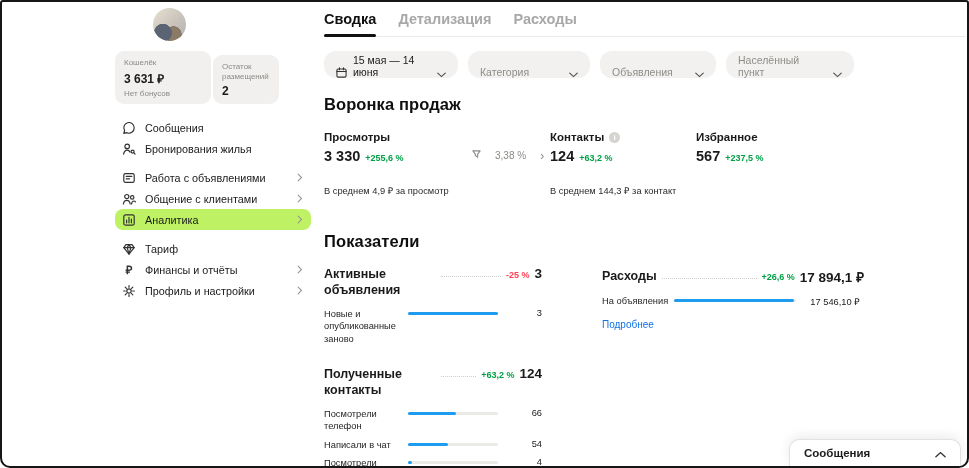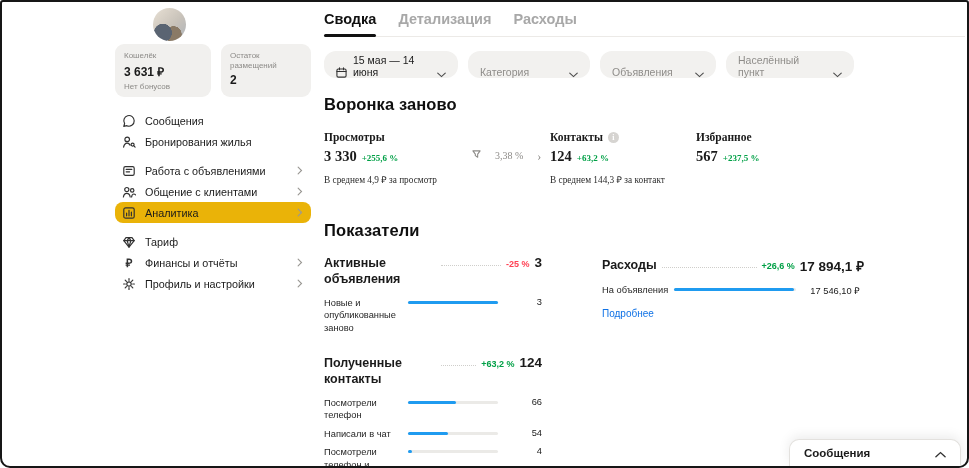--- a/index.html
+++ b/index.html
@@ -13,33 +13,33 @@
   .profile { display:flex; gap:10px; align-items:center; margin-left:38px; cursor:pointer; }
   .avatar { width:33px; height:33px; border-radius:50%; flex:none;
             background:
               radial-gradient(circle at 30% 75%, #5a6472 0 26%, transparent 27%),
               radial-gradient(circle at 62% 80%, #8a7a66 0 24%, transparent 25%),
               linear-gradient(135deg,#e8e0d4,#c9c3ba 55%,#aeb3ba); }
   .pname { font-size:11.5px; font-weight:bold; }
   .prating { font-size:10px; margin-top:2px; display:flex; align-items:center; gap:3px; }
   .prating b { font-weight:bold; }
   .star::before { content:"★"; color:#ffaf0f; font-size:10px; }
-  .cards { display:flex; gap:10px; margin-top:3px; }
+  .cards { display:flex; gap:2px; margin-top:10px;align-items:flex-end; }
   .scard { background:#f1f0ee; border-radius:9px; padding:7px 9px 6px; cursor:pointer; }
   .scard-1 { width:96px; }
-  .scard-2 { width:90px; }
+  .scard-2 { width:66px; }
   .scard-title { font-size:8px; color:#8c8a87; line-height:1.25; }
   .scard-value { font-size:12px; font-weight:bold; margin-top:2px; }
   .scard-sub { font-size:8px; color:#8c8a87; margin-top:2px; }
 
   nav { margin-top:13px; }
   .mgroup { margin-bottom:8px; }
   .mitem { display:flex; align-items:center; gap:9px; height:21px; padding:0 8px 0 7px;
            border-radius:8px; font-size:10.8px; cursor:pointer; }
-  .mitem.selected { background:#eab308; }
+  .mitem.selected { background:#bef264; }
   .micon { width:14px; height:14px; flex:none; display:flex; }
   .micon svg { width:14px; height:14px; }
   .micon svg path, .micon svg rect, .micon svg circle
         { stroke:#333; fill:none; stroke-width:1.2; stroke-linecap:round; stroke-linejoin:round; }
   .micon svg text { fill:#333; stroke:none; font-weight:bold; font-family:inherit; }
   .marrow { margin-left:auto; display:flex; }
   .marrow svg { width:6px; height:9px; }
   .marrow svg path { stroke:#9a9894; fill:none; stroke-width:1.5; stroke-linecap:round; }
 
   
@@ -60,27 +60,27 @@
   .cal svg { width:11px; height:11px; }
   .cal svg path, .cal svg rect { stroke:#333; fill:none; stroke-width:1.2; stroke-linecap:round; }
   .chev { display:flex; margin-left:14px; }
   .chev svg { width:9px; height:6px; }
   .chev svg path { stroke:#4c4c4c; fill:none; stroke-width:1.5; stroke-linecap:round; }
 
   h2 { font-size:16.5px; font-weight:bold; color:#0f0f0f; letter-spacing:.1px; }
   .h-funnel { margin-top:17px; }
   .h-indic  { margin-top:35px; }
 
-  .funnel-row { margin-top:17px; display:grid; grid-template-columns:148px 78px 146px auto;font-family:Liberation Serif, serif; }
+  .funnel-row { margin-top:17px; display:grid; grid-template-columns:148px 78px 146px auto; }
   .flabel { font-size:11.5px; font-weight:bold; display:flex; align-items:center; gap:5px; }
   .fvalue-row { margin-top:5px; display:flex; align-items:baseline; gap:5px; }
   .fvalue { font-size:14.5px; font-weight:bold; }
   .fchange { font-size:9px; font-weight:bold; }
   .up { color:#00a046; } .down { color:#ff4053; }
-  .fsub { font-size:9.3px; color:#2b2b2b; margin-top:8px; }
+  .fsub { font-size:9.3px; color:#2b2b2b; margin-top:20px; }
   .info { width:11px; height:11px; border-radius:50%; background:#d6d4d1; color:#fff;
           font-size:8px; font-weight:bold; display:inline-flex; align-items:center;
           justify-content:center; cursor:pointer; }
   .info::before { content:"i"; }
   .conv { margin-top:19px; display:flex; align-items:flex-start; gap:14px; font-size:10px;
           color:#8c8a87; cursor:pointer; }
   .conv svg { width:9px; height:9px; }
   .conv svg path { stroke:#8c8a87; fill:none; stroke-width:1.2; stroke-linejoin:round; }
   .conv-arrow { font-size:12px; line-height:1; }
 
@@ -288,21 +288,21 @@
       <div class="pill" style="width:128px">
         <span class="plabel">Населённый пункт</span>
         <span class="chev">
             <svg viewBox="0 0 12 7">
               <path d="M1 1l5 4.6L11 1"></path>
             </svg>
           </span>
       </div>
     </div>
 
-    <h2 class="h-funnel">Воронка заново</h2>
+    <h2 class="h-funnel">Воронка продаж</h2>
 
     <div class="funnel-row">
       <div>
         <div class="flabel">Просмотры</div>
         <div class="fvalue-row">
           <span class="fvalue">3 330</span>
           <span class="fchange up">+255,6 %</span>
         </div>
         <div class="fsub">В среднем 4,9 ₽ за просмотр</div>
       </div>

